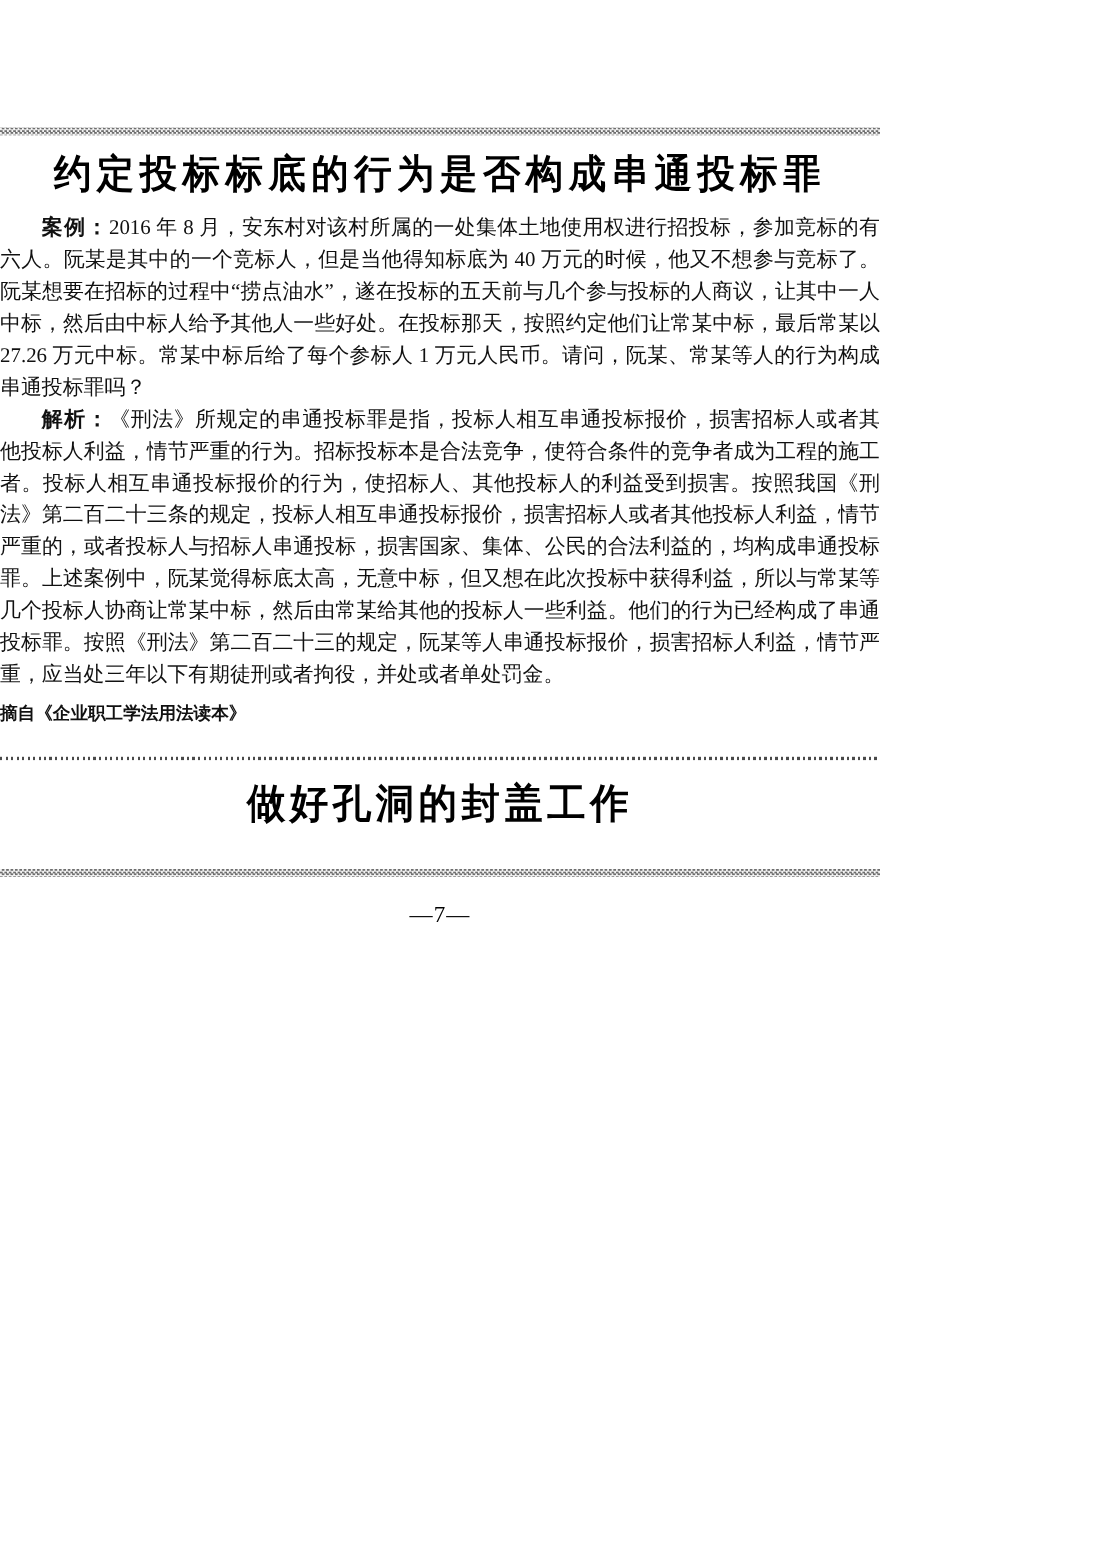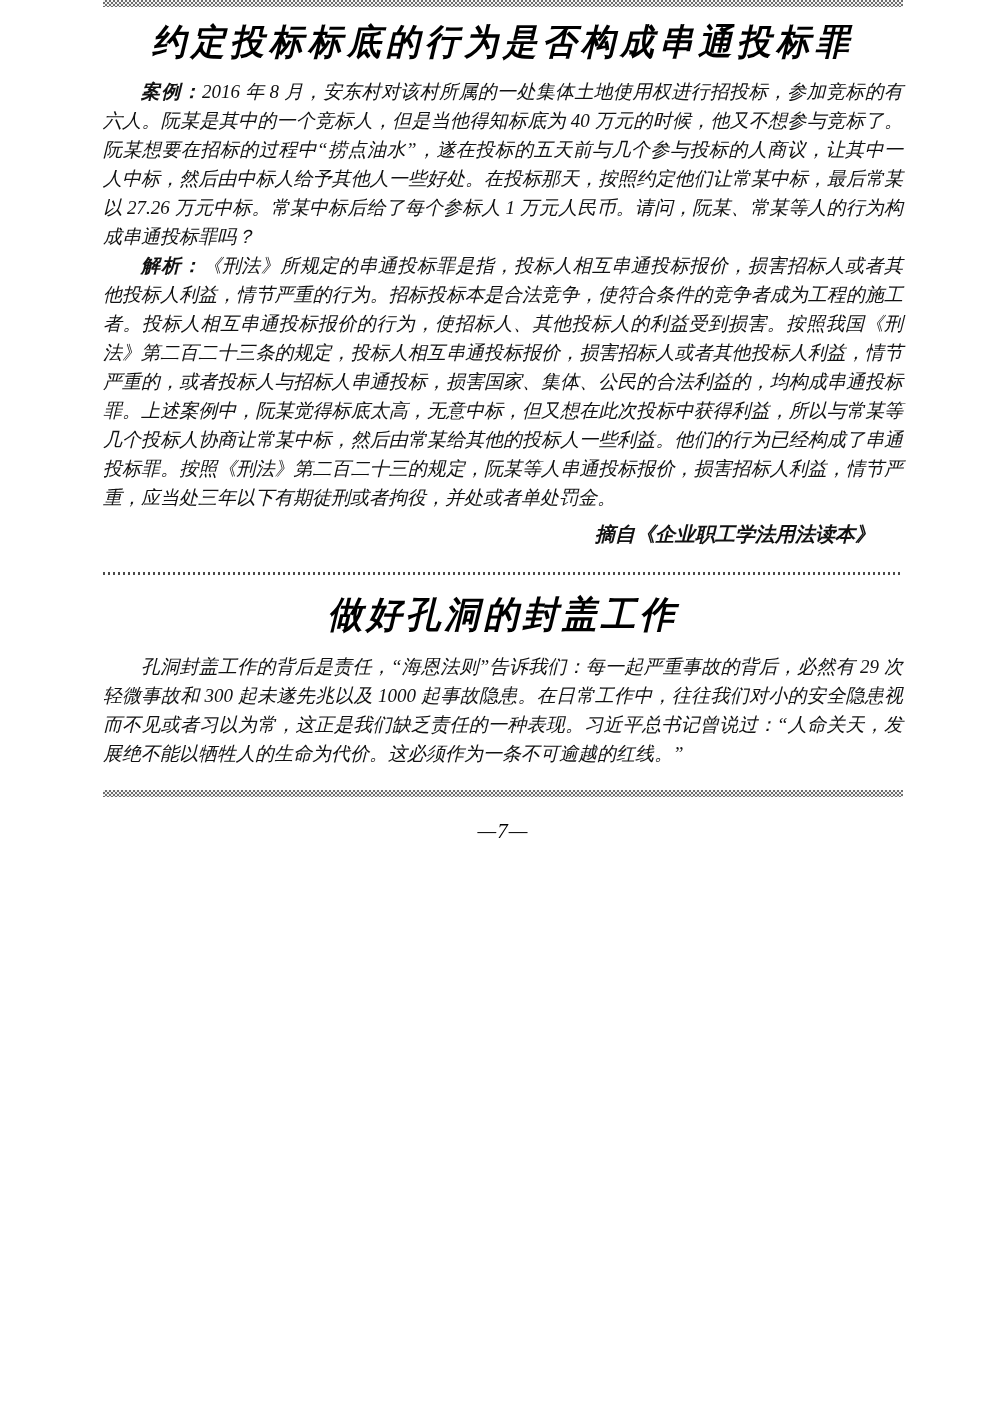--- a/index.html
+++ b/index.html
@@ -5,22 +5,21 @@
   html, body { margin: 0; padding: 0; }
   body {
     width: 1000px; height: 1414px;
     background: #ffffff;
     font-family: "Liberation Serif", "DejaVu Serif", serif;
     color: #111111;
     overflow: hidden;
   }
   .content {
     width: 800px;
-    margin-left: 103px;
-    font-style: italic;
+    padding-top: 116px;
   }
   .rule { width: 100%; }
   .rule.thick {
     height: 7px;
     background: repeating-conic-gradient(#6e6e6e 0% 25%, #f3f3f3 0% 50%) 0 0 / 4px 4px;
   }
   .rule.dotted {
     height: 3px;
     background: repeating-linear-gradient(90deg, #4a4a4a 0 2px, transparent 2px 5px);
     margin-top: 24px;
@@ -49,23 +48,23 @@
     text-align: justify;
     text-indent: 2em;
     margin: 0;
   }
   .plabel {
     font-weight: bold;
     font-family: "Liberation Sans", "DejaVu Sans", sans-serif;
     letter-spacing: 1px;
   }
   .attribution {
-    text-align: right;
+    text-align: left;
     font-weight: bold;
-    font-size: 20px;
+    font-size: 16px;
     line-height: 28px;
     margin: 8px 28px 0 0;
   }
   .attribution.a2 { margin-right: 16px; margin-top: 6px; }
   .spacer-before-bottom { height: 12px; }
   .rule.thick.bottom { margin-top: 10px; }
   .page-number {
     text-align: center;
     font-size: 21px;
     margin-top: 22px;
@@ -88,21 +87,20 @@
     <p class="body"><span class="plabel">解析：</span><span>《刑法》所规定的串通投标罪是指，投标人相互串通投标报价，损害招标人或者其他投标人利益，情节严重的行为。招标投标本是合法竞争，使符合条件的竞争者成为工程的施工者。投标人相互串通投标报价的行为，使招标人、其他投标人的利益受到损害。按照我国《刑法》第二百二十三条的规定，投标人相互串通投标报价，损害招标人或者其他投标人利益，情节严重的，或者投标人与招标人串通投标，损害国家、集体、公民的合法利益的，均构成串通投标罪。上述案例中，阮某觉得标底太高，无意中标，但又想在此次投标中获得利益，所以与常某等几个投标人协商让常某中标，然后由常某给其他的投标人一些利益。他们的行为已经构成了串通投标罪。按照《刑法》第二百二十三的规定，阮某等人串通投标报价，损害招标人利益，情节严重，应当处三年以下有期徒刑或者拘役，并处或者单处罚金。</span></p>
 
     <p class="attribution a1">摘自《企业职工学法用法读本》</p>
 
     <div class="rule dotted"></div>
 
     <h1 class="title t2">做好孔洞的封盖工作</h1>
 
 
 
-    <p class="body">孔洞封盖工作的背后是责任，“海恩法则”告诉我们：每一起严重事故的背后，必然有 29 次轻微事故和 300 起未遂先兆以及 1000 起事故隐患。在日常工作中，往往我们对小的安全隐患视而不见或者习以为常，这正是我们缺乏责任的一种表现。习近平总书记曾说过：“人命关天，发展绝不能以牺牲人的生命为代价。这必须作为一条不可逾越的红线。”</p>
 
 
 
     <div class="spacer-before-bottom"></div>
     <div class="rule thick bottom"></div>
 
     <div class="page-number">—7—</div>
 
   </div>
 </div>

